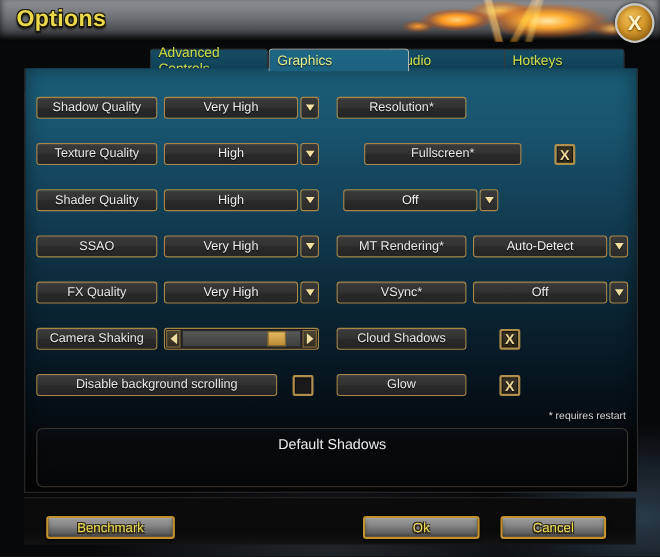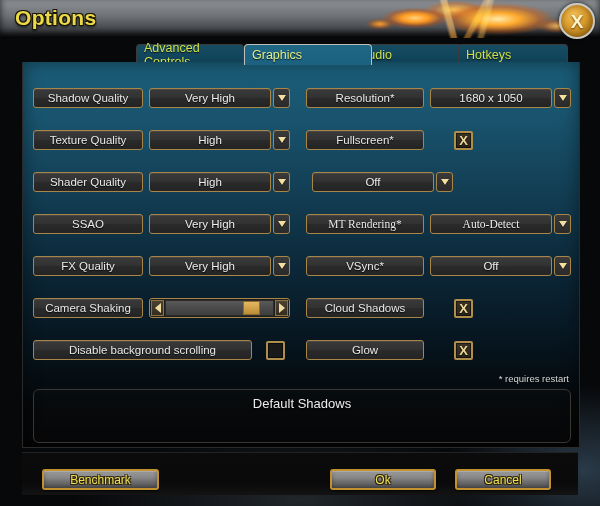--- a/index.html
+++ b/index.html
@@ -406,48 +406,40 @@
           <div class="chk off" style="margin-left: 14px;">
             <span class="mark">X</span>
           </div>
         </div>
       </div>
     <div class="col" id="right-col">
         <div class="row" style="top: 26px; left: 283px;">
           <div class="lbl-btn" style="width: 118px;">
             <span>Resolution*</span>
           </div>
-          <div style="display: flex; align-items: center; margin-left: 6px;">
-            <div class="val-btn" style="width: 122px;">
-              <span>1680 x 1050</span>
-            </div>
-            <div class="arrow-btn">
-              <div class="tri"></div>
-            </div>
-          </div>
         </div>
         <div class="row" style="top: 68px; left: 283px;">
-          <div class="lbl-btn" style="width: 118px;">
+          <div class="lbl-btn" style="width: 143px; margin-left: 25px;">
             <span>Fullscreen*</span>
           </div>
           <div class="chk" style="margin-left: 30px;">
             <span class="mark">X</span>
           </div>
         </div>
         <div class="row" style="top: 110px; left: 283px;">
           <div style="display: flex; align-items: center; margin-left: 6px;">
             <div class="val-btn" style="width: 122px;">
               <span>Off</span>
             </div>
             <div class="arrow-btn">
               <div class="tri"></div>
             </div>
           </div>
         </div>
-        <div class="row" style="top: 152px; left: 283px; font-family: Liberation Serif, serif;">
+        <div class="row" style="top: 152px; left: 283px;">
           <div class="lbl-btn" style="width: 118px;">
             <span>MT Rendering*</span>
           </div>
           <div style="display: flex; align-items: center; margin-left: 6px;">
             <div class="val-btn" style="width: 122px;">
               <span>Auto-Detect</span>
             </div>
             <div class="arrow-btn">
               <div class="tri"></div>
             </div>

